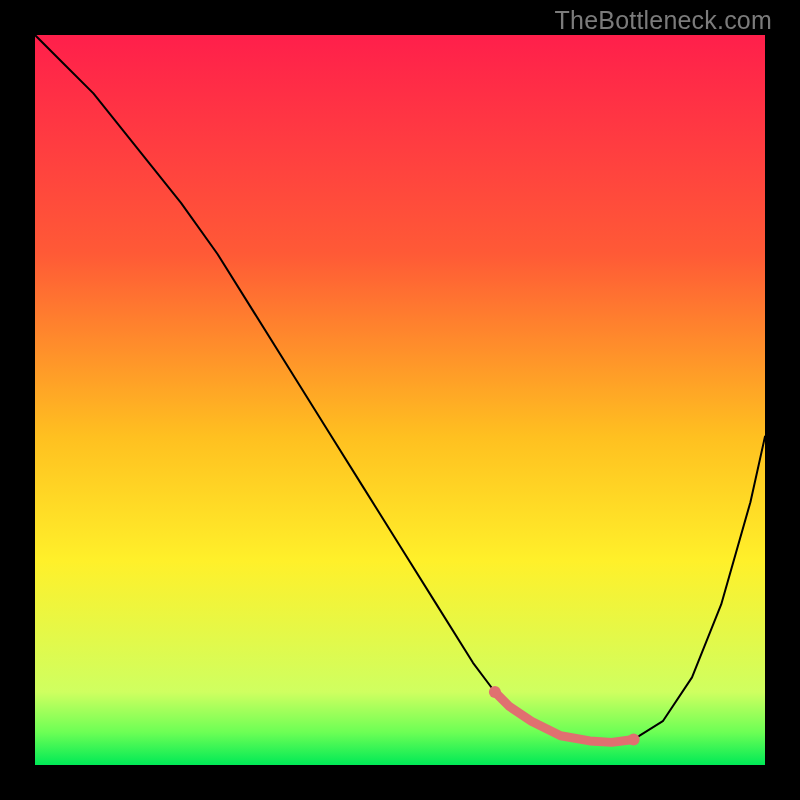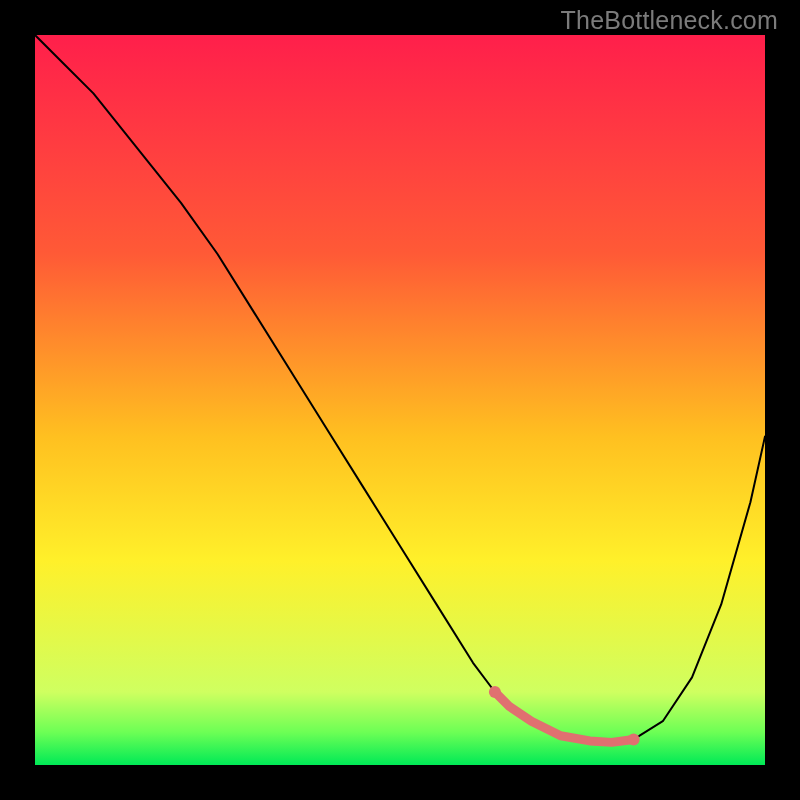--- a/index.html
+++ b/index.html
@@ -26,21 +26,21 @@
     overflow: hidden;
   }
   .plot svg {
     display: block;
     width: 100%;
     height: 100%;
   }
   .watermark {
     position: absolute;
     top: 6px;
-    right: 22px;
+    right: 28px;
     color: #7b7b7b;
     font-size: 25px;
     font-weight: 500;
     letter-spacing: 0.2px;
   }
 </style>
 </head>
 <body>
 
 <div class="frame">

